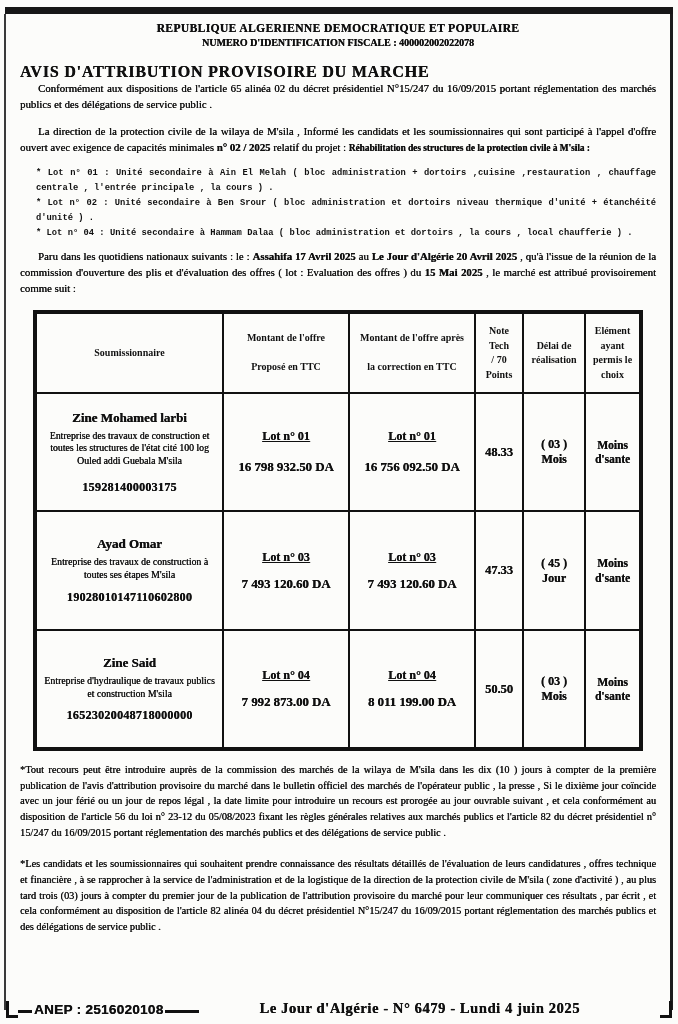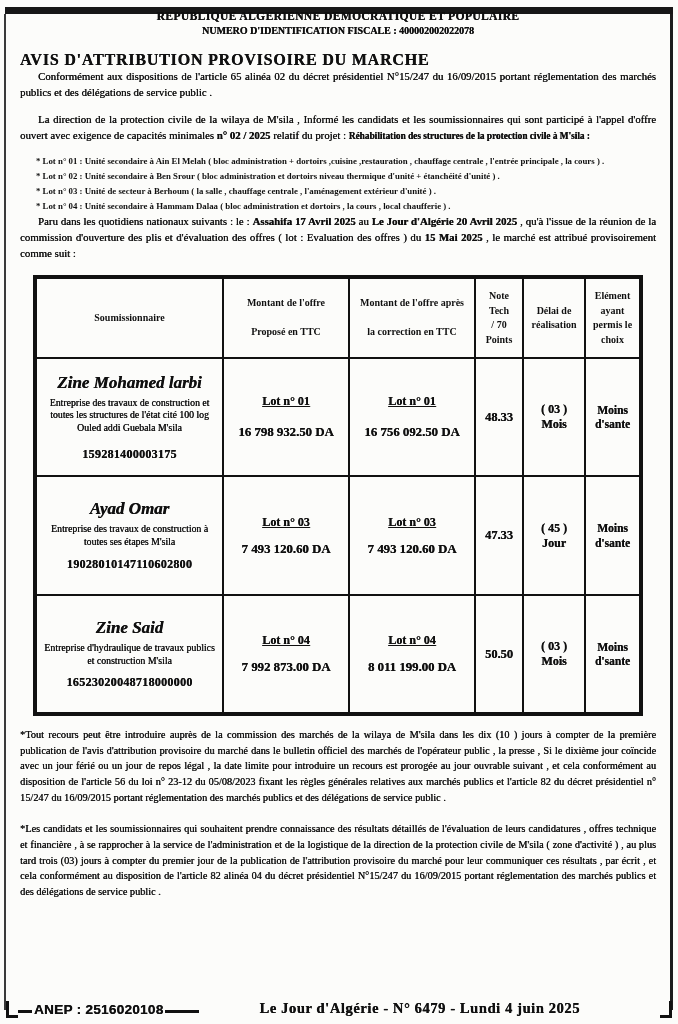--- a/index.html
+++ b/index.html
@@ -7,37 +7,37 @@
     width:678px;height:1024px;position:relative;overflow:hidden;
     background:#fcfcfa;color:#101010;
     font-family:"Liberation Serif", serif;
     -webkit-font-smoothing:antialiased;
   }
   .txt{text-shadow:0.3px 0 0 currentColor;}
   
   .frame-top{position:absolute;top:7px;left:5px;right:5px;height:7px;background:#171717;}
   .frame-left{position:absolute;top:14px;bottom:14px;left:4px;width:2px;background:#3a3a3a;}
   .frame-right{position:absolute;top:14px;bottom:14px;right:5px;width:3px;background:#1c1c1c;}
-  .content{position:absolute;top:8px;left:20px;right:22px;}
+  .content{position:absolute;top:20px;left:20px;right:22px;}
   
   .hdr1{font-size:11.5px;font-weight:bold;text-align:center;letter-spacing:0.4px;margin-top:2px;}
   .hdr2{font-size:12px;font-weight:bold;text-align:center;letter-spacing:0.3px;margin-top:3px;}
   .hdr3{font-size:10px;font-weight:bold;text-align:center;margin-top:3px;}
   .doc-title{font-size:16px;font-weight:bold;text-align:left;letter-spacing:0.8px;margin-top:15px;}
   
   .para{font-size:10.8px;line-height:1.48;text-align:justify;margin-top:0;text-indent:18px;}
   .seg-b{font-weight:bold;}
   .seg-b-sm{font-weight:bold;font-size:9.3px;}
-  .lots{margin:4px 0 0 16px;}
+  .lots{margin:4px 0 8px 16px;font-family:Liberation Mono, monospace;}
   .lot-line{font-size:8.8px;font-weight:bold;line-height:1.7;text-align:justify;}
   
   .market-table{border-collapse:collapse;border:4px solid #111;margin:13px auto 0 auto;}
   .market-table th,.market-table td{border:2.5px solid #111;padding:3px 4px;text-align:center;vertical-align:middle;}
   .th-cell{font-size:10px;font-weight:bold;white-space:pre-line;line-height:1.45;height:72px;}
-  .cell-name{font-size:17px;font-weight:bold;font-style:italic;}
+  .cell-name{font-size:13px;font-weight:bold;}
   .cell-desc{font-size:9.8px;line-height:1.3;margin-top:4px;}
   .cell-id{font-size:12px;font-weight:bold;margin-top:12px;letter-spacing:0.3px;}
   .cell-lot{font-size:12px;font-weight:bold;text-decoration:underline;}
   .cell-amount{font-size:12.8px;font-weight:bold;margin-top:16px;white-space:nowrap;}
   .cell-note{font-size:12.5px;font-weight:bold;}
   .cell-delai{font-size:12px;font-weight:bold;white-space:pre-line;line-height:1.25;}
   .cell-elem{font-size:11.5px;font-weight:bold;white-space:pre-line;line-height:1.25;}
   .row-soum{height:118px;}
   .row-mid{height:119px;}
   .annulled-cell{text-align:left !important;font-size:12px;padding:9px 8px !important;}
@@ -69,21 +69,20 @@
   <div class="hdr3 txt">NUMERO D'IDENTIFICATION FISCALE : 400002002022078</div>
   <div class="doc-title txt">AVIS D'ATTRIBUTION PROVISOIRE DU MARCHE</div>
 
   <p class="para txt"><span>Conformément aux dispositions de l'article 65 alinéa 02 du décret présidentiel N°15/247 du 16/09/2015 portant réglementation des marchés publics et des délégations de service public .</span></p>
 
   <p class="para txt" style="margin-top:7px;"><span>La direction de la protection civile de la wilaya de M'sila , Informé  les candidats et les soumissionnaires qui sont participé  à l'appel d'offre ouvert avec exigence de capacités minimales  </span><span class="seg-b">n° 02 / 2025</span><span>  relatif  du projet  : </span><span class="seg-b-sm">Réhabilitation des structures de la protection civile à M'sila :</span></p>
 
   <div class="lots">
     <div class="lot-line">* Lot n° 01 : Unité secondaire à Ain El Melah ( bloc administration + dortoirs ,cuisine ,restauration , chauffage centrale , l'entrée principale , la cours ) .</div>
     <div class="lot-line">* Lot n° 02 : Unité secondaire à Ben Srour ( bloc administration et dortoirs niveau thermique d'unité + étanchéité d'unité ) .</div>
-    <div class="lot-line">* Lot n° 03 : Unité de secteur à Berhoum ( la salle , chauffage centrale , l'aménagement extérieur d'unité ) .</div>
     <div class="lot-line">* Lot n° 04 : Unité secondaire à Hammam Dalaa ( bloc administration et dortoirs ,  la cours , local chaufferie ) .</div>
   </div>
 
   <p class="para txt"><span>Paru dans les quotidiens nationaux suivants : le : </span><span class="seg-b">Assahifa 17 Avril 2025</span><span> au </span><span class="seg-b">Le Jour d'Algérie 20 Avril 2025</span><span> , qu'à l'issue de la réunion de la commission d'ouverture des plis et d'évaluation  des offres ( lot : Evaluation des offres  ) du </span><span class="seg-b">15 Mai 2025</span><span> , le marché est attribué provisoirement comme suit :</span></p>
 
   <table class="market-table">
     <colgroup>
       <col style="width:188px">
         <col style="width:126px">
         <col style="width:126px">

